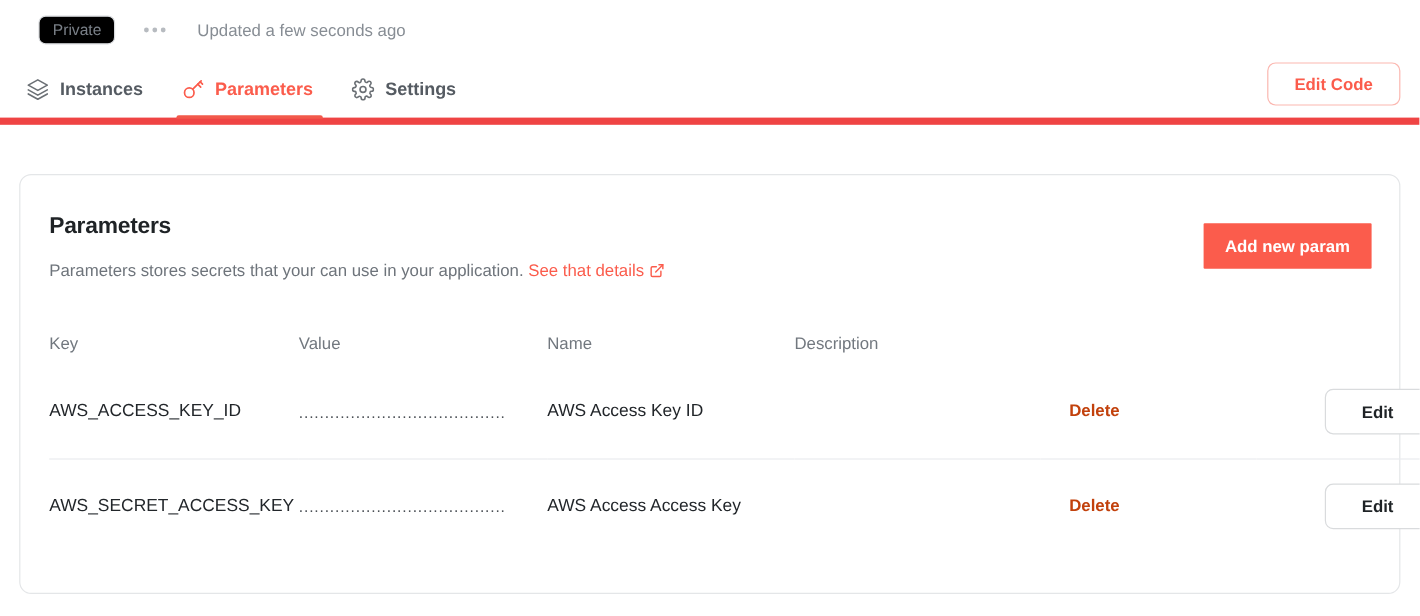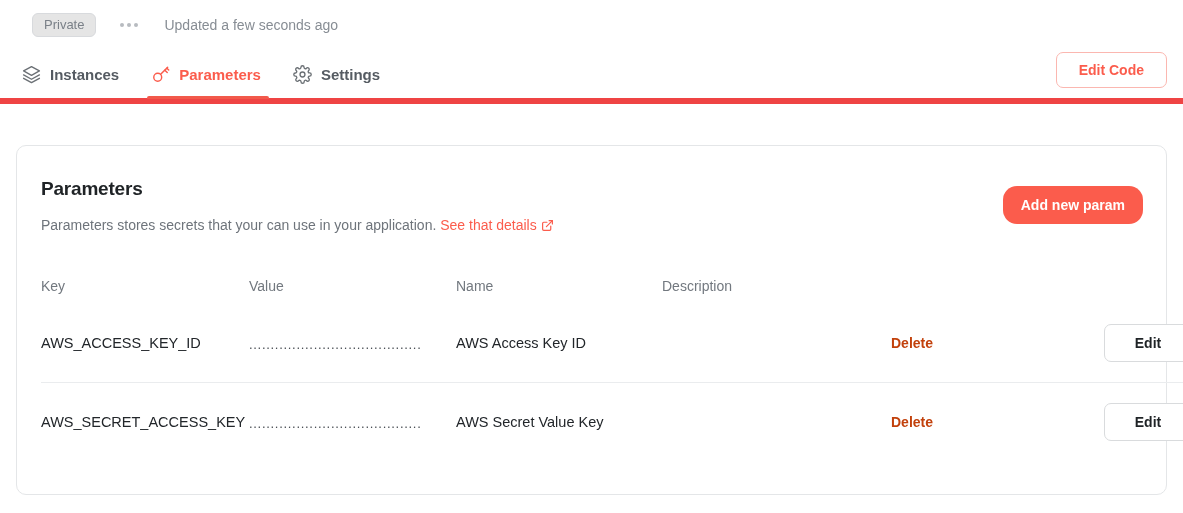--- a/index.html
+++ b/index.html
@@ -35,21 +35,21 @@
     padding-top: 2px;
   }
   .visibility-badge {
     margin-left: 16px;
     border: 1px solid #d8dadd;
     border-radius: 6px;
     color: #7a8088;
     font-size: 13px;
     padding: 4px 11px 5px;
     line-height: 1;
-    background: #e5e5e5;
+    background: #000000;
   }
   .dots-menu {
     margin-left: 20px;
     display: flex;
     align-items: center;
     gap: 3px;
     padding: 6px 4px;
     cursor: pointer;
   }
   .dots-menu i {
@@ -159,21 +159,21 @@
     vertical-align: -2px;
     margin-left: 4px;
   }
   .add-param-btn {
     position: absolute;
     right: 23px;
     top: 40px;
     background: #fb5c4c;
     border: none;
     color: #fff;
-    border-radius: 14px;
+    border-radius: 1px;
     font-size: 14px;
     font-weight: bold;
     padding: 12px 18px;
     cursor: pointer;
     font-family: inherit;
     line-height: 1;
   }
 
   
   .ptable {
@@ -333,21 +333,21 @@
           <button class="delete-link">Delete</button>
         </td>
         <td class="col-edit">
           <button class="edit-btn">Edit</button>
         </td>
       </tr>
 
       <tr>
         <td class="col-key">AWS_SECRET_ACCESS_KEY</td>
         <td class="col-value"><span class="masked-value">........................................</span></td>
-        <td class="col-name">AWS Secret Value Key</td>
+        <td class="col-name">AWS Access Access Key</td>
         <td class="col-desc"></td>
         <td class="col-del cell-del">
           <button class="delete-link">Delete</button>
         </td>
         <td class="col-edit">
           <button class="edit-btn">Edit</button>
         </td>
       </tr>
 
     </tbody>

